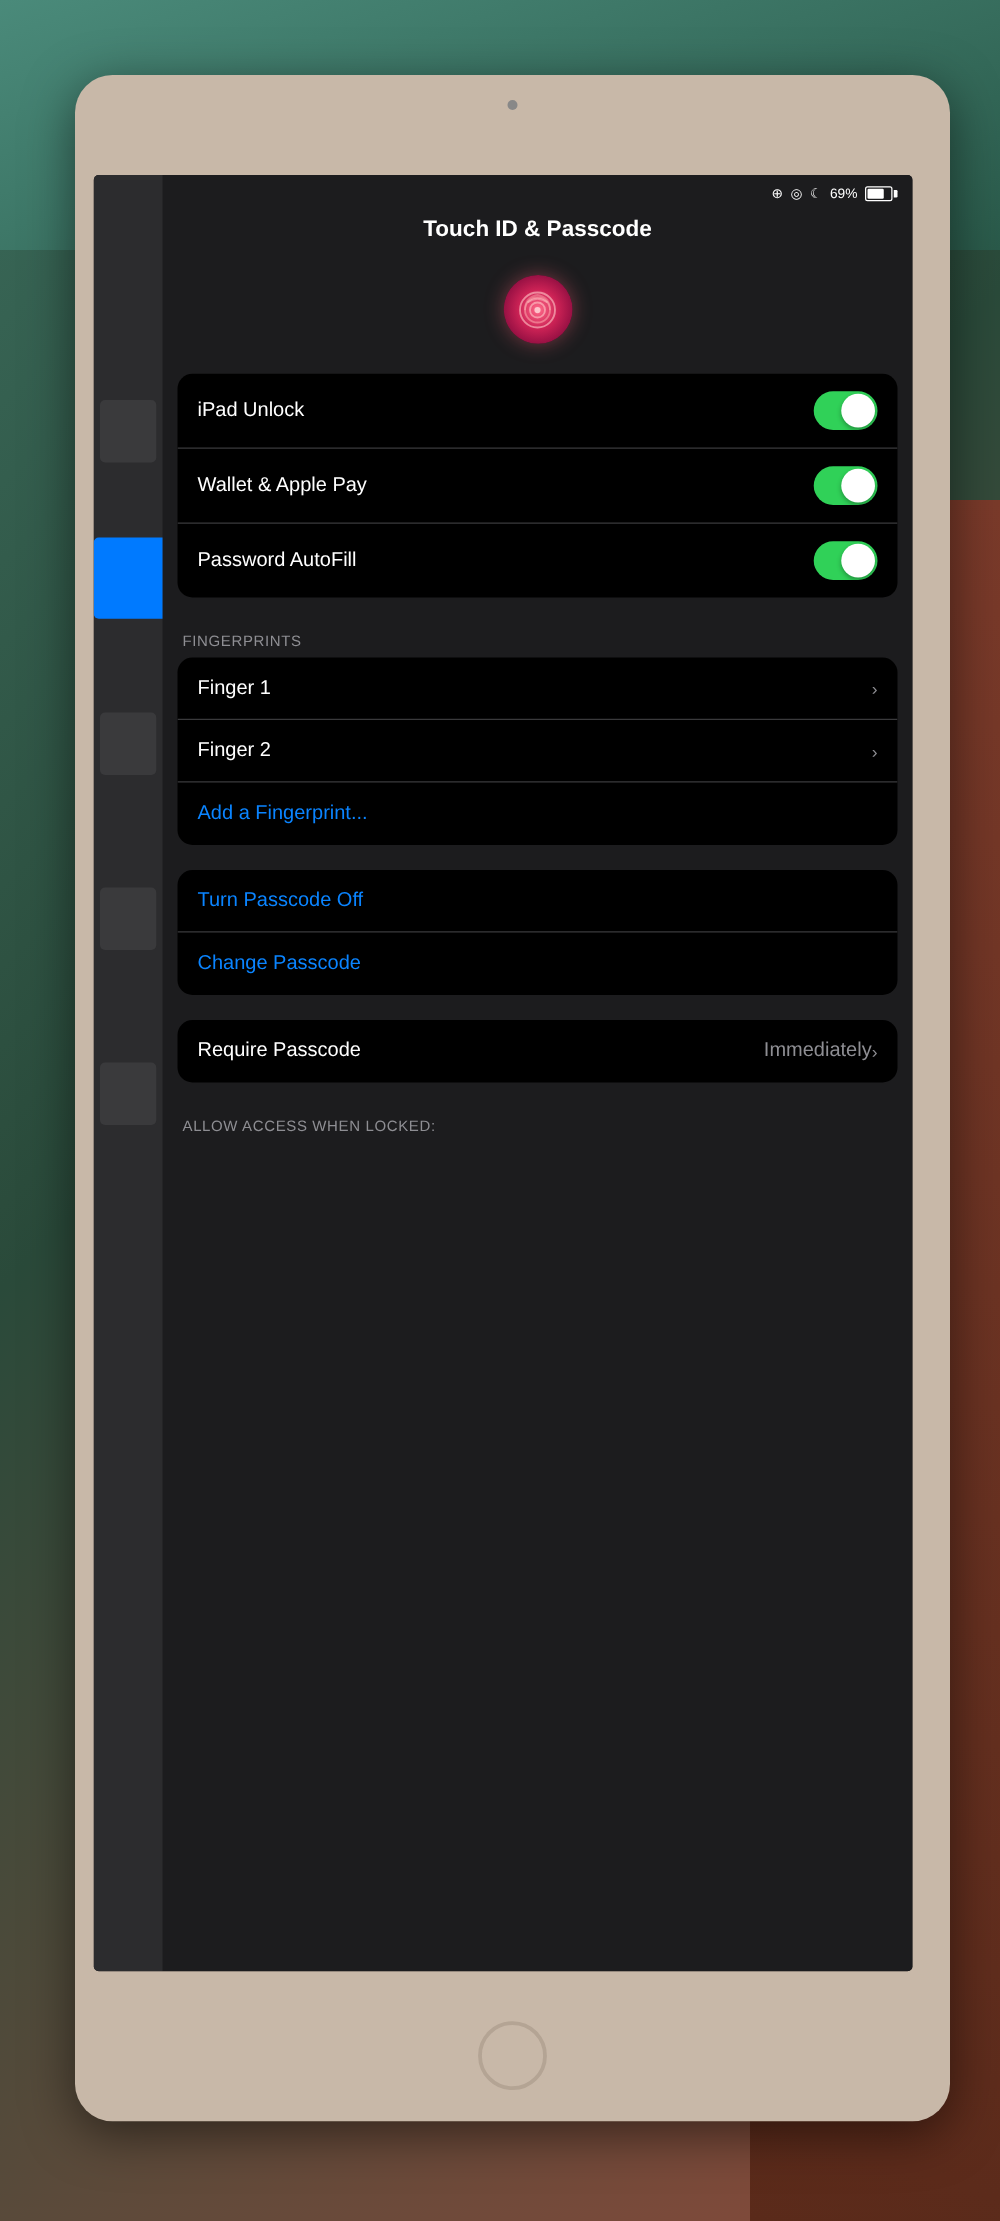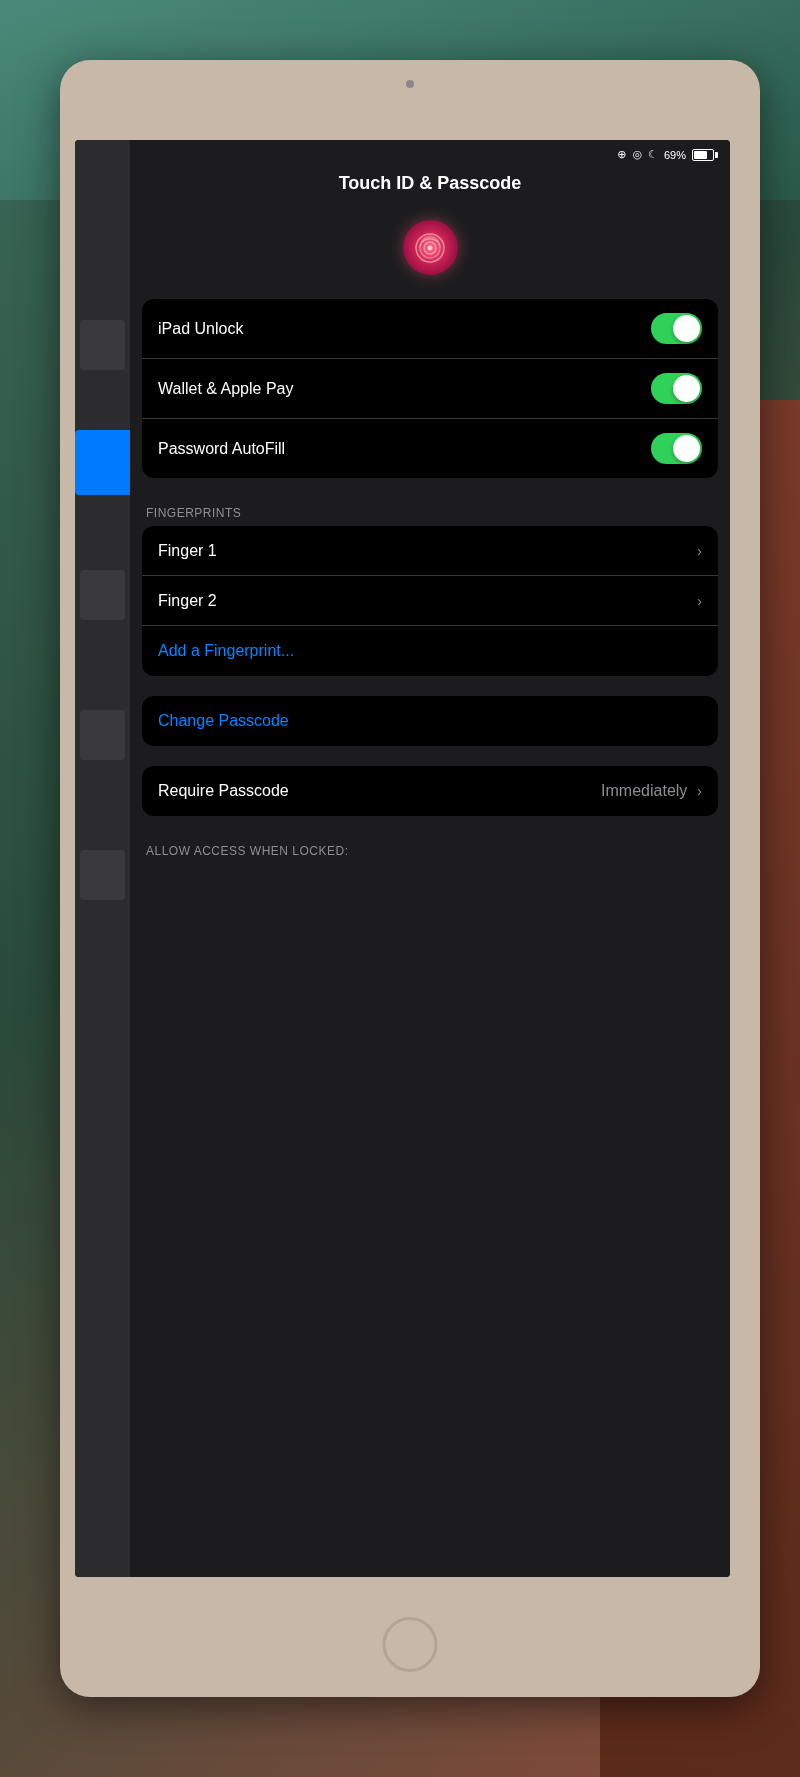--- a/index.html
+++ b/index.html
@@ -231,21 +231,21 @@
       color: #8e8e93;
       font-size: 14px;
     }
 
     
     .row-value {
       color: #8e8e93;
       font-size: 16px;
       display: flex;
       align-items: center;
-      gap: 10px;
+      gap: 0;
     }
 
     
     .home-button {
       position: absolute;
       bottom: 25px;
       left: 50%;
       transform: translateX(-50%);
       width: 55px;
       height: 55px;
@@ -367,20 +367,23 @@
           <span class="chevron">›</span>
         </div>
 
         <div class="settings-row">
           <span class="row-label-blue">Add a Fingerprint...</span>
         </div>
       </div>
 
       <div class="settings-group">
         <div class="settings-row">
+          <span class="row-label-blue">Turn Passcode Off</span>
+        </div>
+        <div class="settings-row">
           <span class="row-label-blue">Change Passcode</span>
         </div>
       </div>
 
       <div class="settings-group">
         <div class="settings-row">
           <span class="row-label">Require Passcode</span>
           <span class="row-value">
             <span>Immediately</span>
             <span class="chevron">›</span>

